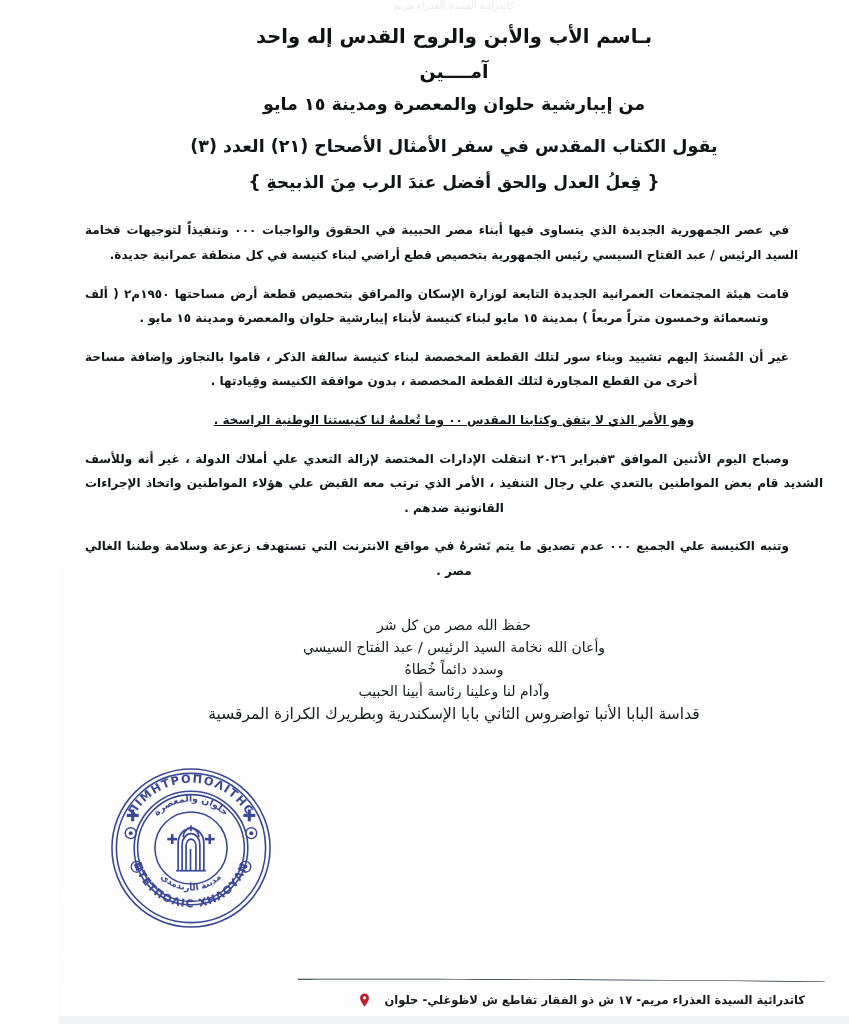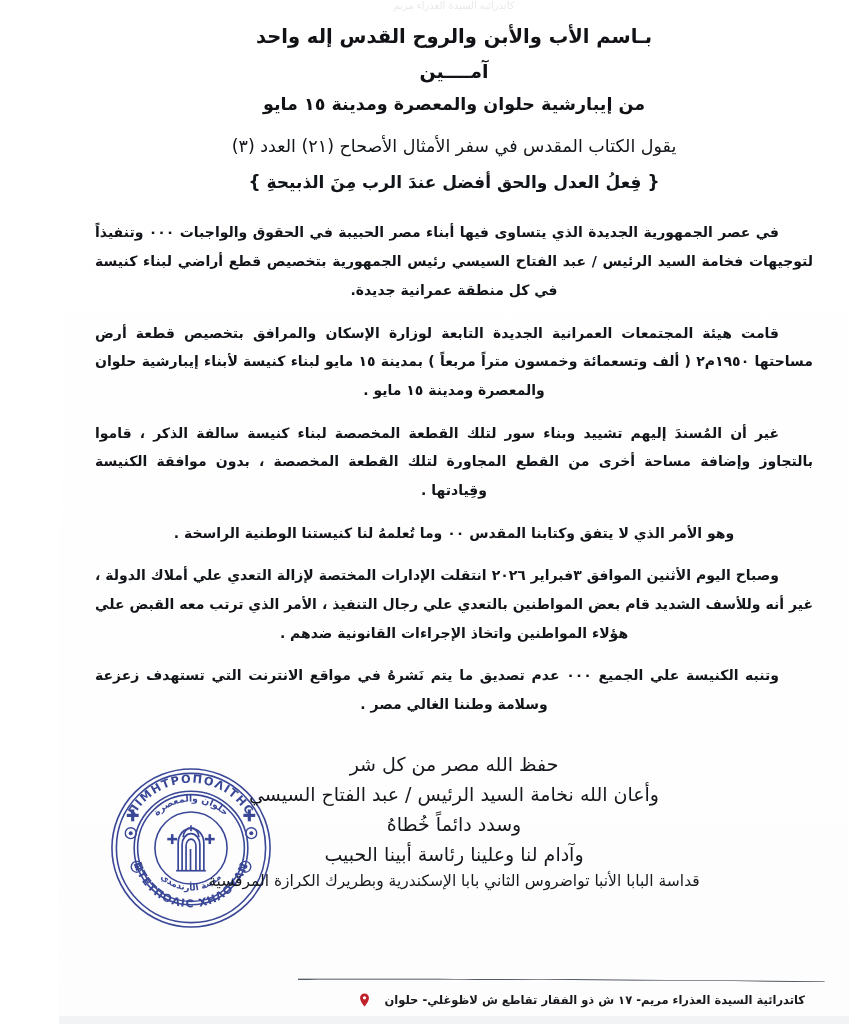--- a/index.html
+++ b/index.html
@@ -75,58 +75,58 @@
   }
   .hdr-about {
     font-size: 17.5px;
     margin-top: 10px;
   }
 
   
   .verse-ref {
     text-align: center;
     font-size: 17.5px;
-    font-weight: normal;
+    font-weight: bold;
     margin-top: 22px;
   }
   .verse-text {
     text-align: center;
     font-size: 17px;
     font-weight: bold;
     margin-top: 16px;
   }
 
   
   .para {
-    font-size: 14px;
+    font-size: 12px;
     font-weight: bold;
     text-align: justify;
     text-align-last: center;
     line-height: 2.05;
-    margin: 14px;
+    margin: 4px;
     padding: 0 4px;
     text-indent: 34px;
   }
   .para + .para { margin-top: 14px; }
   .p-gap-1 { margin-top: 26px; }
   .p-gap-2 { margin-top: 24px; }
   .p-gap-3 { margin-top: 20px; }
   .p-gap-4 { margin-top: 24px; }
   .p-gap-5 { margin-top: 26px; }
-  .p-noindent { text-indent: 0; }
+  .p-noindent { text-indent: 0; text-decoration: underline; }
 
   
   .closing {
     margin-top: 30px;
     text-align: center;
     position: relative;
     z-index: 2;
   }
   .closing div {
-    font-size: 19px;
+    font-size: 14px;
     font-weight: normal;
     line-height: 1.58;
     color: #15181c;
   }
   .closing .c-wide { font-size: 15.5px; }
 
   
   .seal {
     position: absolute;
     left: 48px;

